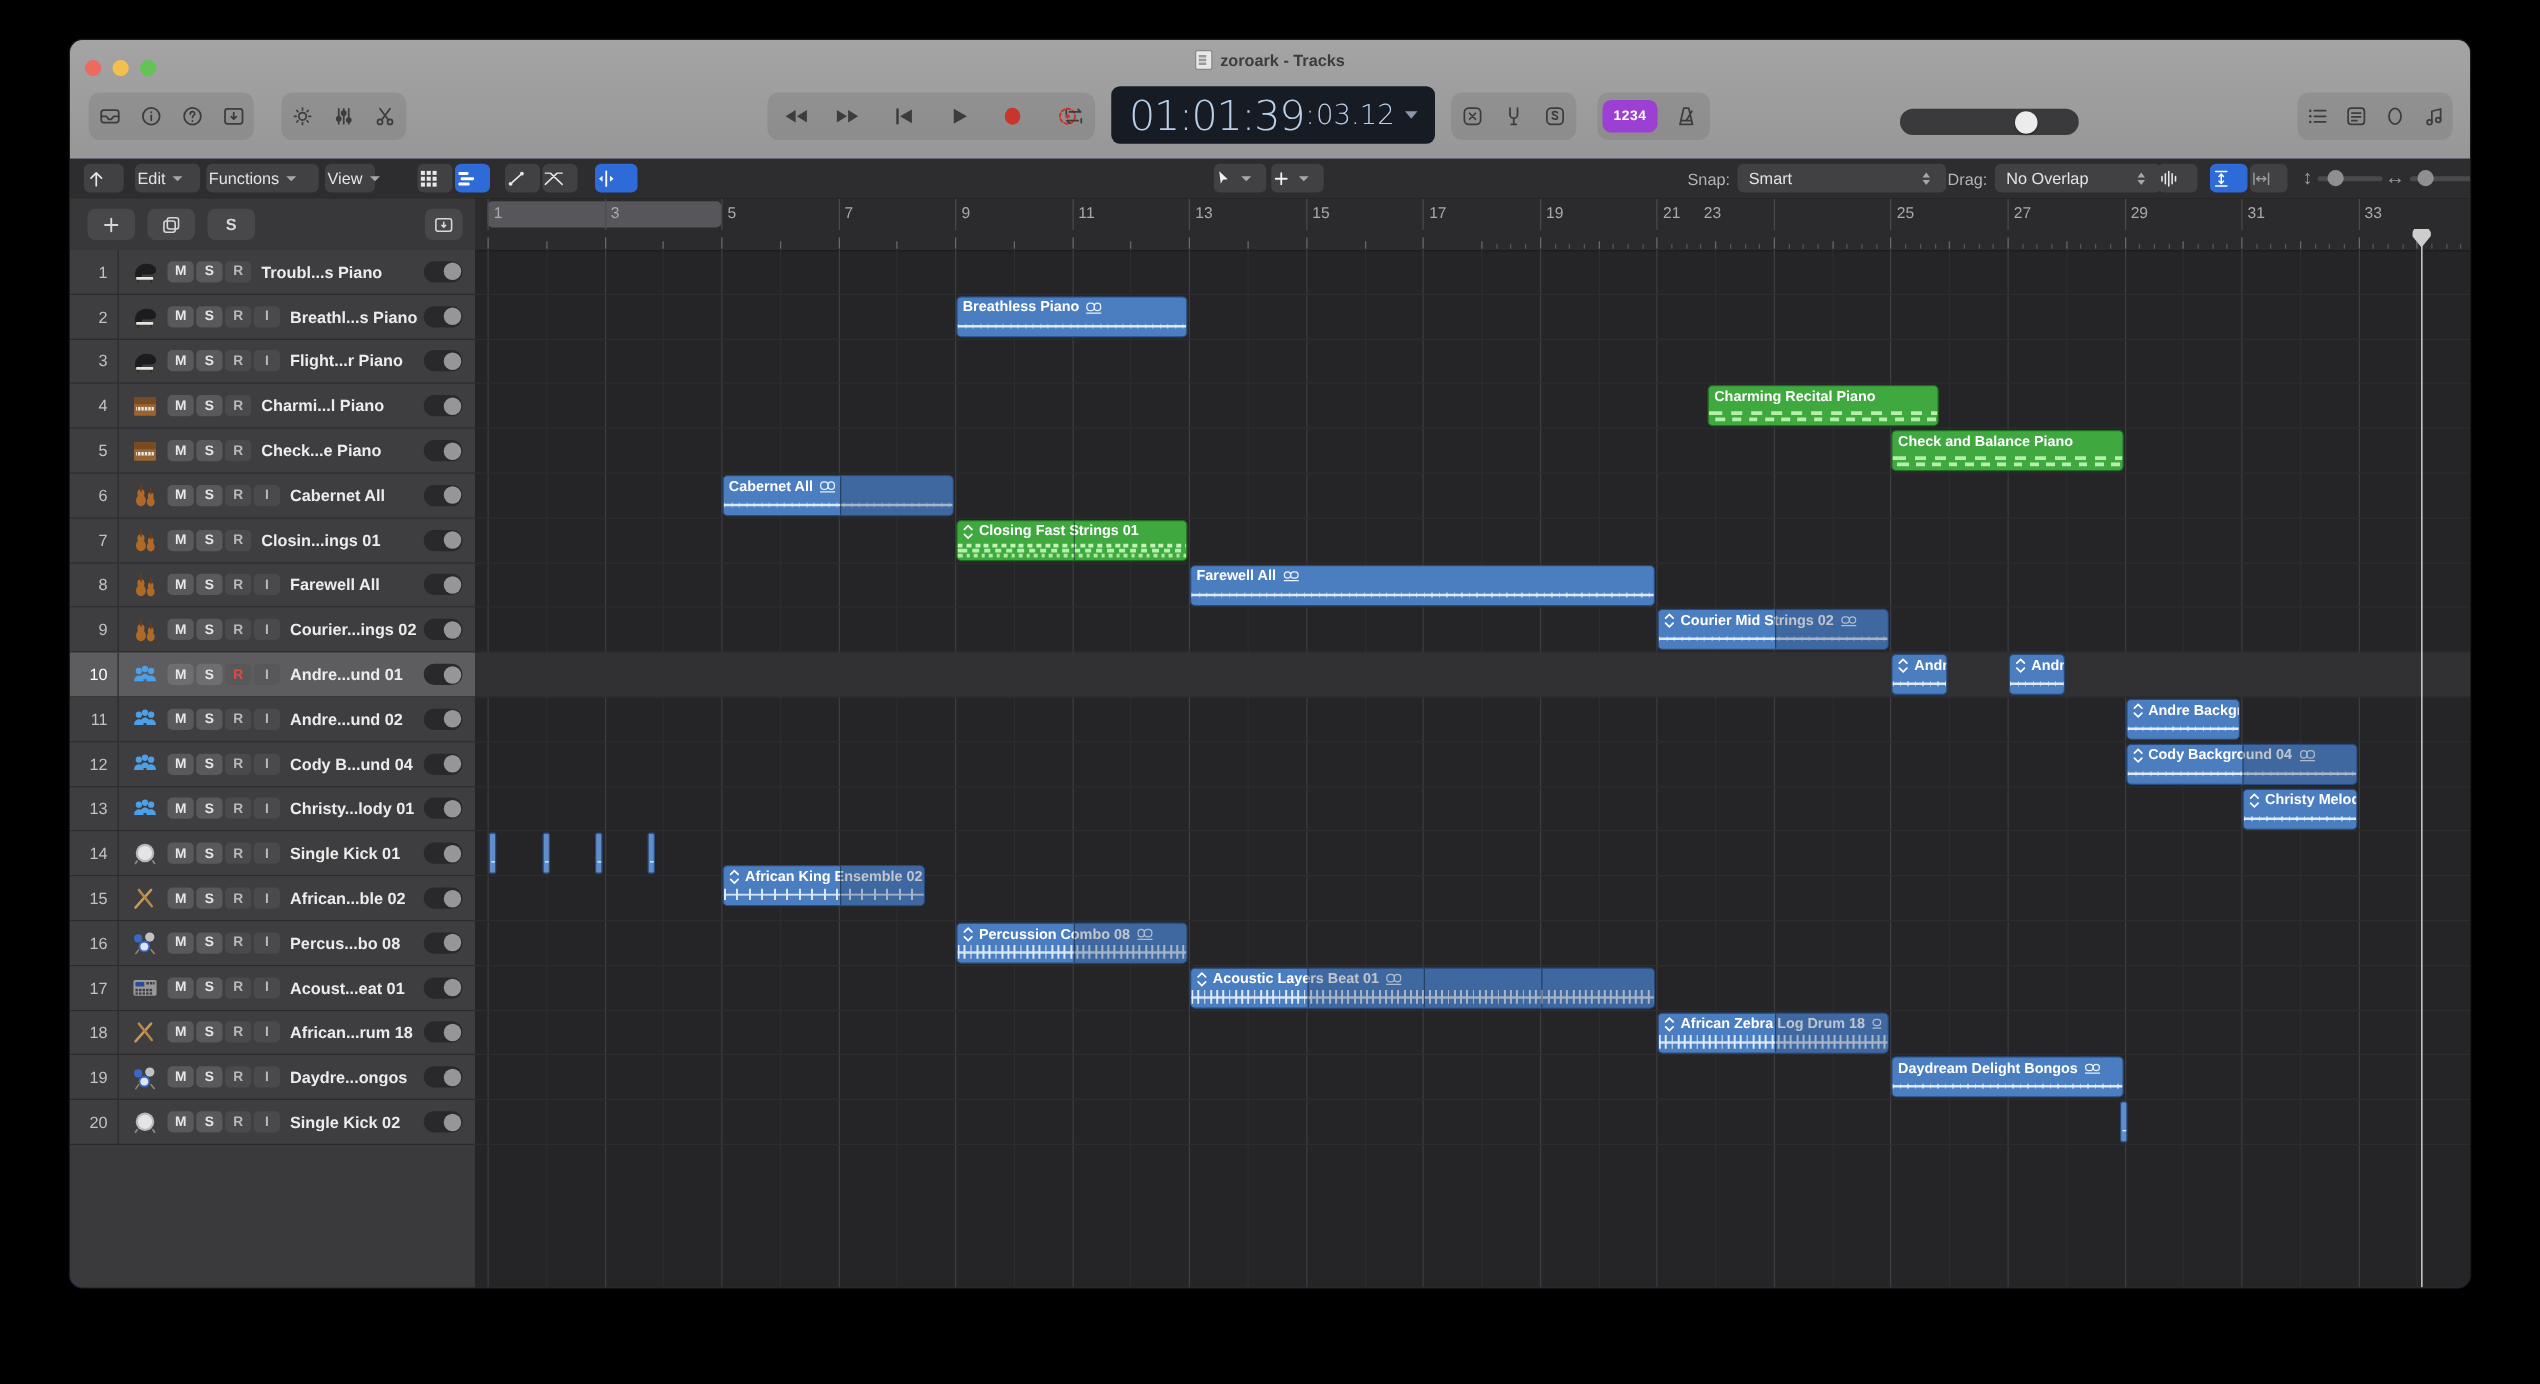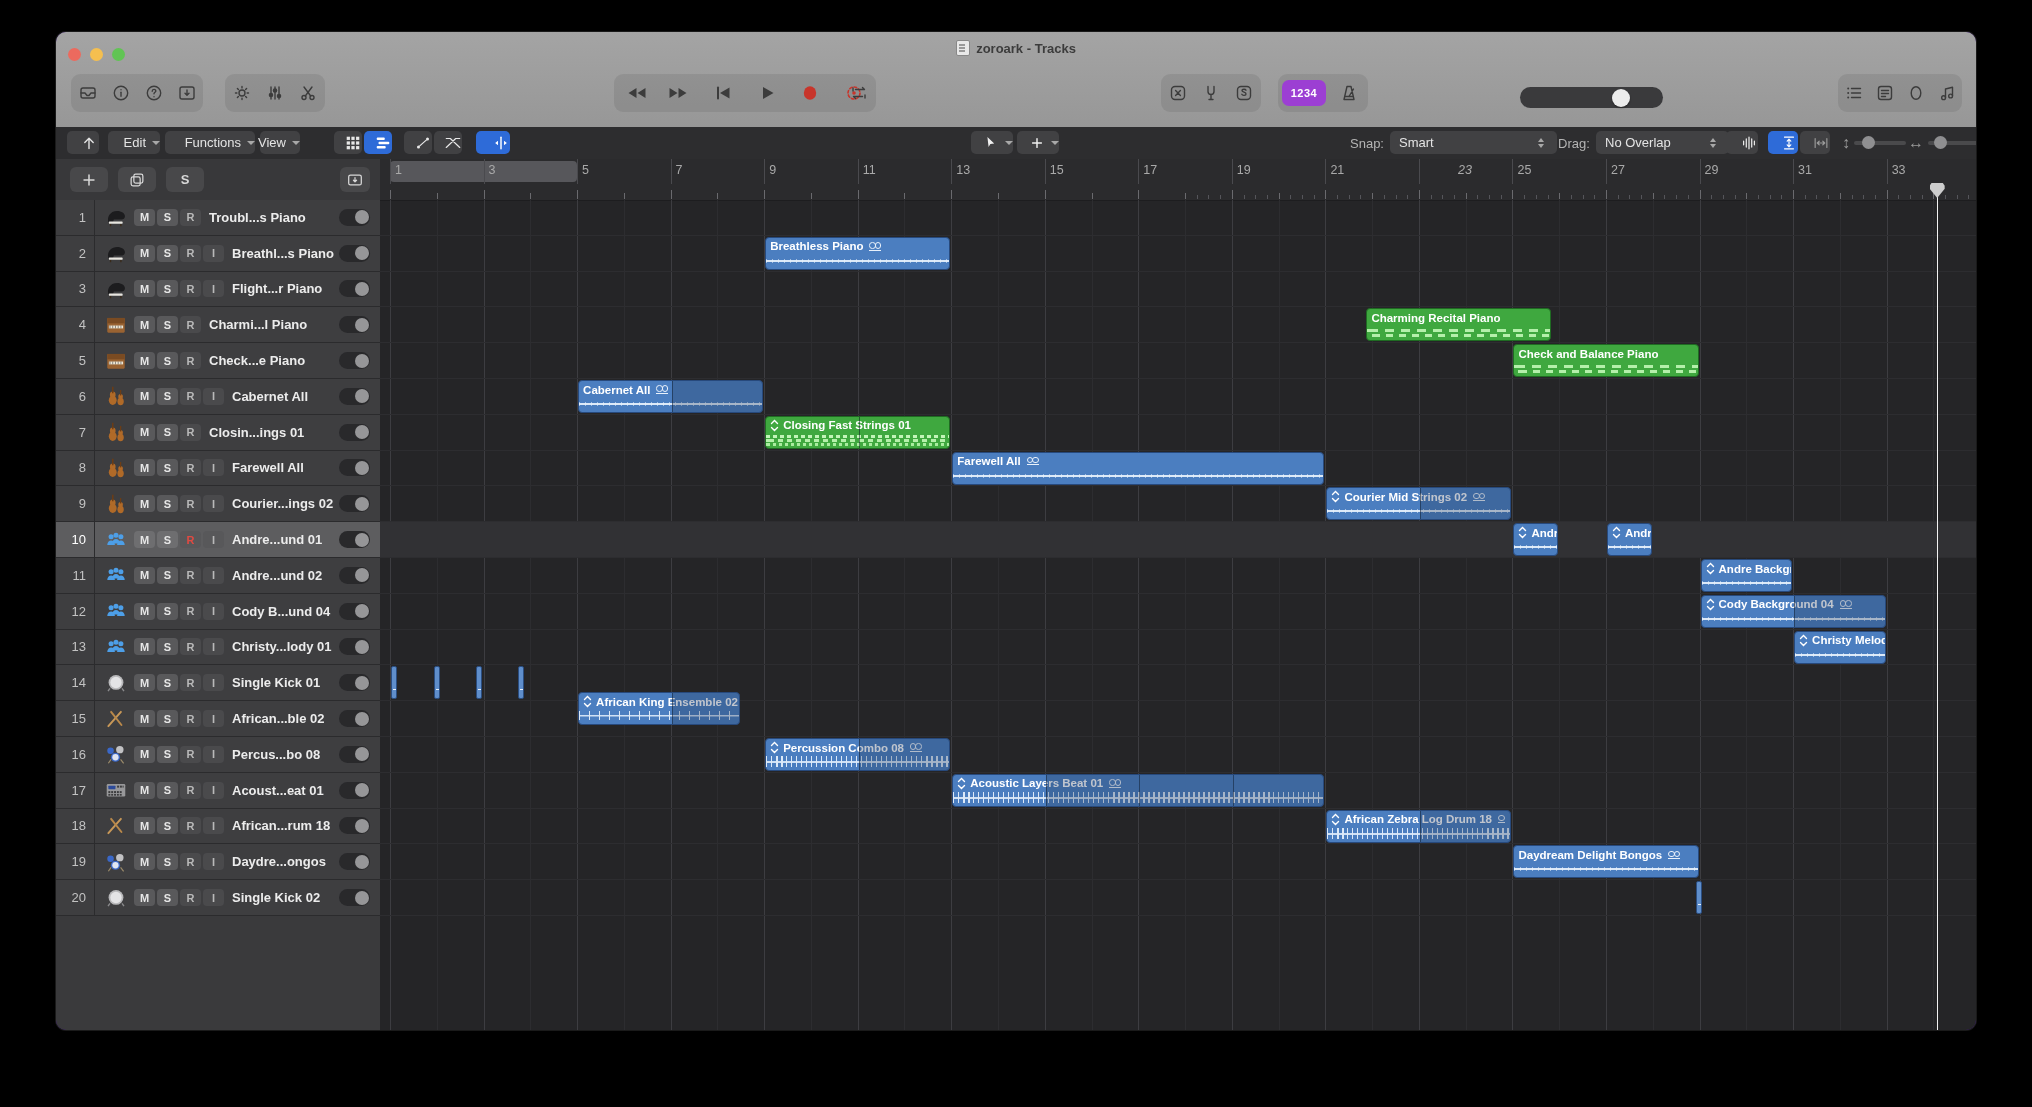--- a/index.html
+++ b/index.html
@@ -26,21 +26,21 @@
   #lcd .t-sub{font-size:22px;font-family:"DejaVu Sans",sans-serif;font-weight:300;margin-left:1px;}
   #lcd .chev{margin-left:8px;width:0;height:0;border-left:5px solid transparent;border-right:5px solid transparent;border-top:6px solid #8d97a8;}
   .pill1234{width:44px;height:26px;border-radius:7px;background:#9c3fd3;color:#fff;display:flex;
     align-items:center;justify-content:center;font-size:11px;font-weight:bold;letter-spacing:.5px;}
   
   #volslider{position:absolute;left:1464px;top:55px;width:143px;height:21px;background:#3a3a3c;border-radius:11px;}
   #volknob{position:absolute;top:1.5px;width:18px;height:18px;border-radius:50%;background:#ececec;box-shadow:0 1px 2px rgba(0,0,0,.4);}
   
   #toolbar2{position:absolute;left:0;top:95px;width:100%;height:32px;background:#2d2d2f;border-bottom:1px solid #1c1c1e;}
   .tb{position:absolute;top:4px;height:23px;border-radius:5px;background:#414143;color:#e4e4e4;
-    display:flex;align-items:center;justify-content:flex-end;font-size:13px;gap:6px;}
+    display:flex;align-items:center;justify-content:flex-start;font-size:13px;gap:6px;}
   .tb.blue{background:#2e6bd8;}
   .tb .lbl{padding-left:2px;}
   .chev-d{width:0;height:0;border-left:4px solid transparent;border-right:4px solid transparent;border-top:4.5px solid #a8a8a8;}
   .tblabel{position:absolute;top:0;height:32px;display:flex;align-items:center;color:#b4b4b4;font-size:13px;}
   .chev-ud{display:inline-flex;flex-direction:column;gap:2px;margin-right:7px;}
   .chev-ud i{width:0;height:0;border-left:3.5px solid transparent;border-right:3.5px solid transparent;display:block;}
   .chev-ud i.u{border-bottom:4px solid #a8a8a8;}
   .chev-ud i.d{border-top:4px solid #a8a8a8;}
   .selectbox{justify-content:space-between;padding:0 6px 0 9px;}
   .minislider{position:absolute;top:9px;height:14px;display:flex;align-items:center;gap:4px;color:#9a9a9a;}
@@ -227,20 +227,26 @@
             </svg>
           </span>
       </div>
       <span class="cbtn" style="position:absolute;left:788px;top:46px;">
           <svg width="20" height="20" viewBox="0 0 20 20" fill="none" stroke="currentColor" stroke-width="1.4" stroke-linecap="round" stroke-linejoin="round">
             <path d="M6.5 6.5h9M15.5 6.5l-2-2M13.5 13.5h-9M4.5 13.5l2 2"></path>
             <path d="M4 5v3M16 12v3"></path>
           </svg>
         </span>
 
+      <div id="lcd">
+        <span class="t-main">01:01:39</span>
+        <span class="t-sub">:</span>
+        <span class="t-sub">03.12</span>
+        <span class="chev"></span>
+      </div>
 
       <div class="cgroup" style="left:1105px;width:100px;">
         <span class="cbtn">
             <svg width="20" height="20" viewBox="0 0 20 20" fill="none" stroke="currentColor" stroke-width="1.4" stroke-linecap="round" stroke-linejoin="round">
               <rect x="3.5" y="3.5" width="13" height="13" rx="3.5"></rect>
               <path d="M7.6 7.6l4.8 4.8M12.4 7.6l-4.8 4.8"></path>
             </svg>
           </span>
         <span class="cbtn">
             <svg width="20" height="20" viewBox="0 0 20 20" fill="none" stroke="currentColor" stroke-width="1.4" stroke-linecap="round" stroke-linejoin="round">
@@ -915,21 +921,21 @@
           <span class="rnum" style="left: 576.24px;">13</span>
           <span class="rsep" style="left: 664.78px;"></span>
           <span class="rnum" style="left: 669.78px;">15</span>
           <span class="rsep" style="left: 758.32px;"></span>
           <span class="rnum" style="left: 763.32px;">17</span>
           <span class="rsep" style="left: 851.86px;"></span>
           <span class="rnum" style="left: 856.86px;">19</span>
           <span class="rsep" style="left: 945.4px;"></span>
           <span class="rnum" style="left: 950.4px;">21</span>
           <span class="rsep" style="left: 1038.94px;"></span>
-          <span class="rnum" style="left: 1078px; font-style: italic;">23</span>
+          <span class="rnum" style="left: 983px;">23</span>
           <span class="rsep" style="left: 1132.48px;"></span>
           <span class="rnum" style="left: 1137.48px;">25</span>
           <span class="rsep" style="left: 1226.02px;"></span>
           <span class="rnum" style="left: 1231.02px;">27</span>
           <span class="rsep" style="left: 1319.56px;"></span>
           <span class="rnum" style="left: 1324.56px;">29</span>
           <span class="rsep" style="left: 1413.1px;"></span>
           <span class="rnum" style="left: 1418.1px;">31</span>
           <span class="rsep" style="left: 1506.64px;"></span>
           <span class="rnum" style="left: 1511.64px;">33</span>

